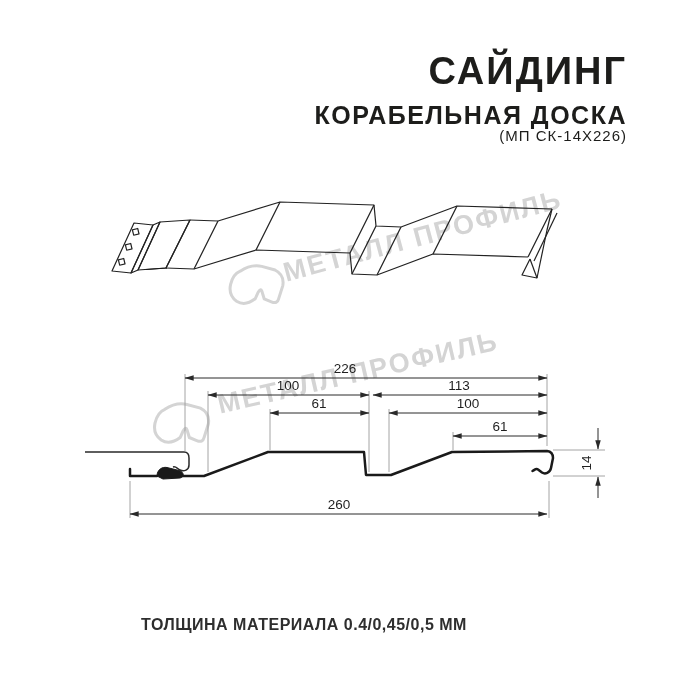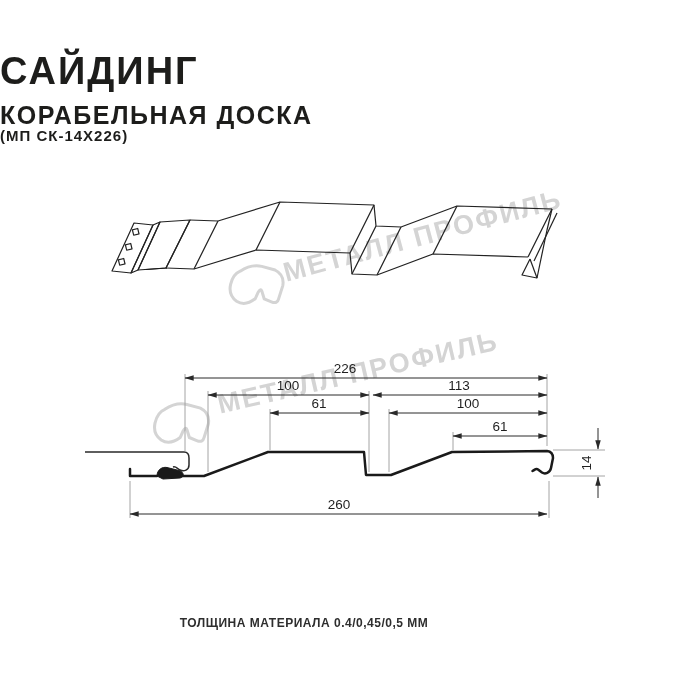--- a/index.html
+++ b/index.html
@@ -1,23 +1,23 @@
 <!DOCTYPE html>
 <html><head>
 <meta charset="utf-8">
 <style>
   html,body{margin:0;padding:0;background:#fff;}
   #stage{position:relative;width:700px;height:700px;background:#fff;overflow:hidden;
          font-family:"Liberation Sans",sans-serif;}
-  .hdr{position:absolute;left:0;width:627px;text-align:left;color:#1d1d1b;}
+  .hdr{position:absolute;left:0;width:627px;text-align:right;color:#1d1d1b;}
   .title{top:50px;font-size:38px;font-weight:700;letter-spacing:2px;}
   .subtitle{top:101px;font-size:25px;font-weight:700;letter-spacing:1.5px;}
-  .model{top:127px;font-size:15px;font-weight:700;letter-spacing:1px;}
+  .model{top:127px;font-size:15px;font-weight:400;letter-spacing:1px;}
   .footer{position:absolute;left:0;top:616px;width:608px;text-align:center;
-          font-size:12px;font-weight:700;letter-spacing:.5px;color:#2e2e2e;}
+          font-size:16px;font-weight:700;letter-spacing:.5px;color:#2e2e2e;}
   .wm-text{position:absolute;color:#d4d4d4;font-weight:700;font-size:27px;
            letter-spacing:2px;white-space:nowrap;transform-origin:left center;}
   .wm1{left:284px;top:258px;transform:rotate(-15deg);}
   .wm2{left:218px;top:390px;transform:rotate(-13deg);}
   .wm-logo{position:absolute;}
   .wm-logo svg{display:block;}
   svg.draw{position:absolute;left:0;top:0;}
   .thin{stroke:#222;stroke-width:1.2;fill:none;stroke-linejoin:round;}
   .thick{stroke:#1a1a1a;stroke-width:2.5;fill:none;stroke-linejoin:round;stroke-linecap:round;}
   .adj{stroke:#2a2a2a;stroke-width:1.5;fill:none;}

